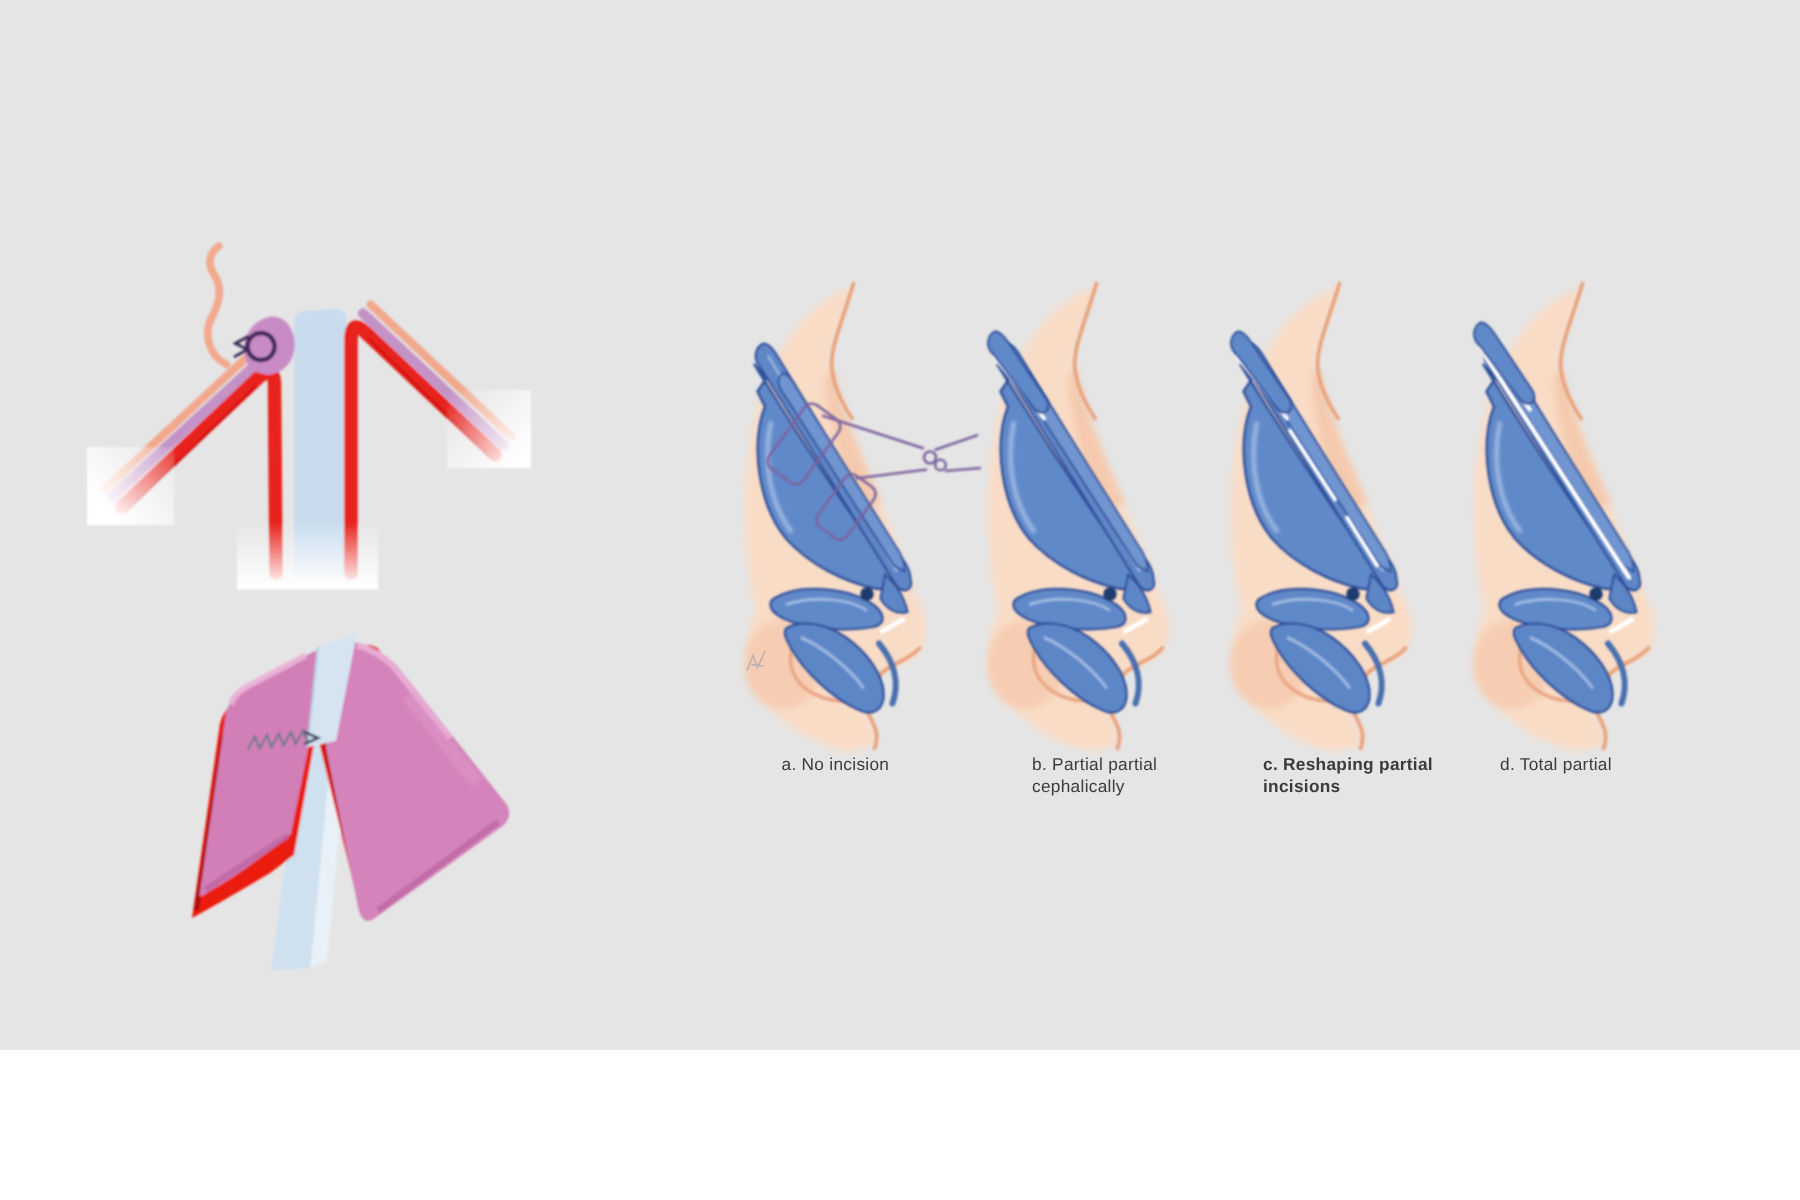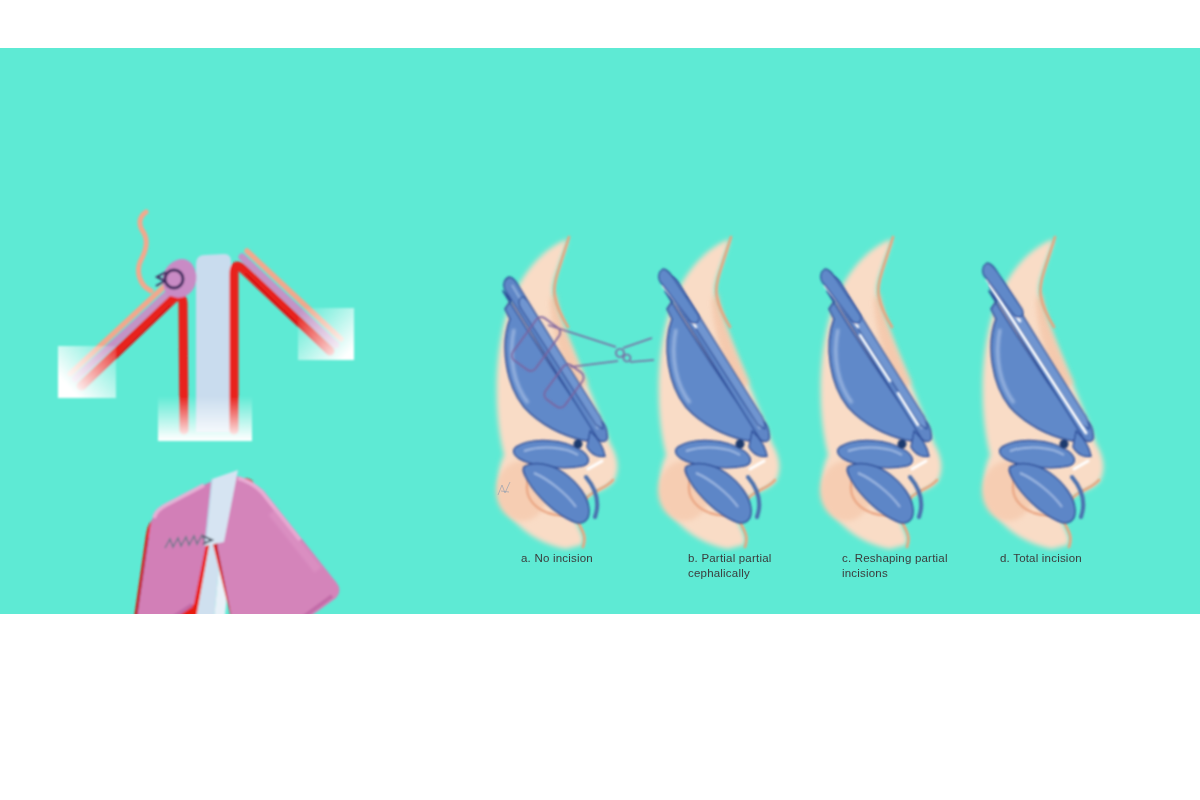--- a/index.html
+++ b/index.html
@@ -1,25 +1,25 @@
 <!DOCTYPE html>
 <html><head>
 <meta charset="utf-8">
 <style>
   html,body{margin:0;padding:0;background:#ffffff;}
-  .canvas{position:relative;width:1200px;height:566px;background:#5eead4;overflow:hidden;
-          font-family:"Liberation Sans", sans-serif;margin-top:48px;}
+  .canvas{position:relative;width:1200px;height:700px;background:#e5e5e5;overflow:hidden;
+          font-family:"Liberation Sans", sans-serif;}
   .canvas svg{position:absolute;left:0;top:0;}
   .caption{position:absolute;top:503px;font-size:11.5px;line-height:15px;color:#3b3b3b;
            letter-spacing:.2px;filter:blur(.45px);white-space:nowrap;}
   .caption .l2{display:block;}
   .caption .l2:empty{display:none;}
   #cap-a{left:521px;}
   #cap-b{left:688px;}
-  #cap-c{left:842px;}
+  #cap-c{left:842px;font-weight:bold;}
   #cap-d{left:1000px;}
 </style>
 </head>
 <body>
 
 <div class="canvas">
 
 <svg width="1200" height="800" viewBox="0 0 1200 800">
   <defs>
     <filter id="soft" x="-20%" y="-20%" width="140%" height="140%">
@@ -194,17 +194,17 @@
 </div>
 <div class="caption" id="cap-b">
   <span>b. Partial partial</span>
   <span class="l2">cephalically</span>
 </div>
 <div class="caption" id="cap-c">
   <span>c. Reshaping partial</span>
   <span class="l2">incisions</span>
 </div>
 <div class="caption" id="cap-d">
-  <span>d. Total incision</span>
+  <span>d. Total partial</span>
   
 </div>
 
 </div>
 
 </body></html>

